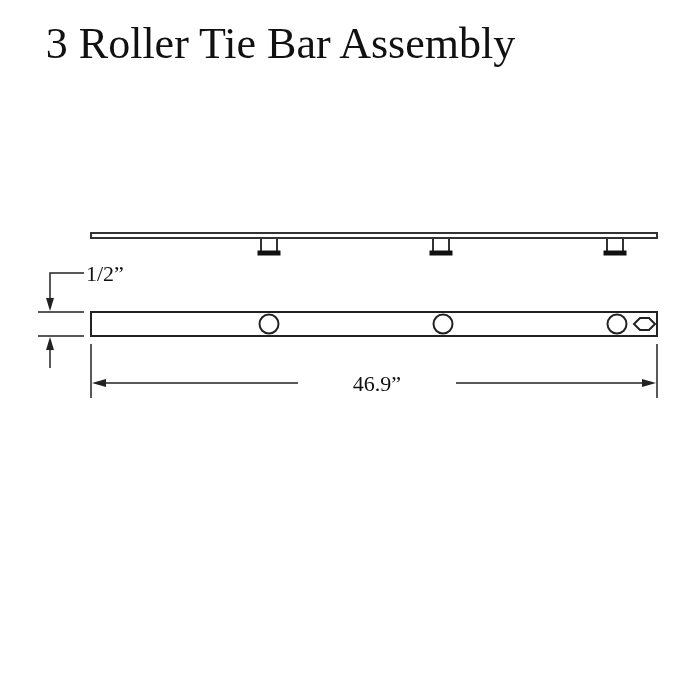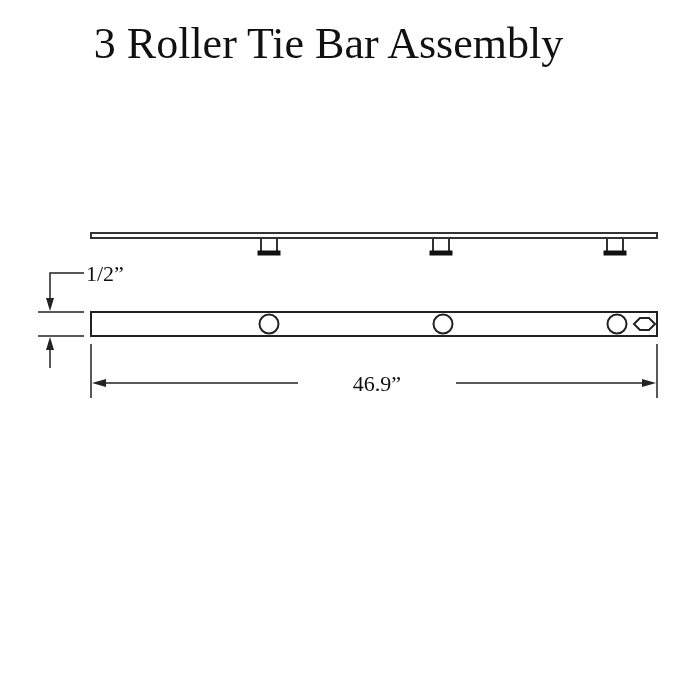--- a/index.html
+++ b/index.html
@@ -1,21 +1,21 @@
 <!DOCTYPE html>
 <html><head>
   <meta charset="utf-8">
   <style>
     html, body { margin: 0; padding: 0; background: #ffffff; }
     body { width: 700px; height: 700px; position: relative; overflow: hidden; }
     .title {
       position: absolute; left: 0; top: 18px; width: 561px;
       text-align: center;
       font-family: "Liberation Serif", "DejaVu Serif", serif;
-      font-size: 44px; color: #111; letter-spacing: 0px; padding-left: 48px;
+      font-size: 44px; color: #111; letter-spacing: 0px;
     }
     svg.drawing { position: absolute; left: 0; top: 0; }
     .lbl { font-family: "Liberation Serif", "DejaVu Serif", serif; fill: #111; }
   </style>
 </head>
 <body>
 
 <div class="title">3 Roller Tie Bar Assembly</div>
 
 <svg class="drawing" width="700" height="700" viewBox="0 0 700 700">

